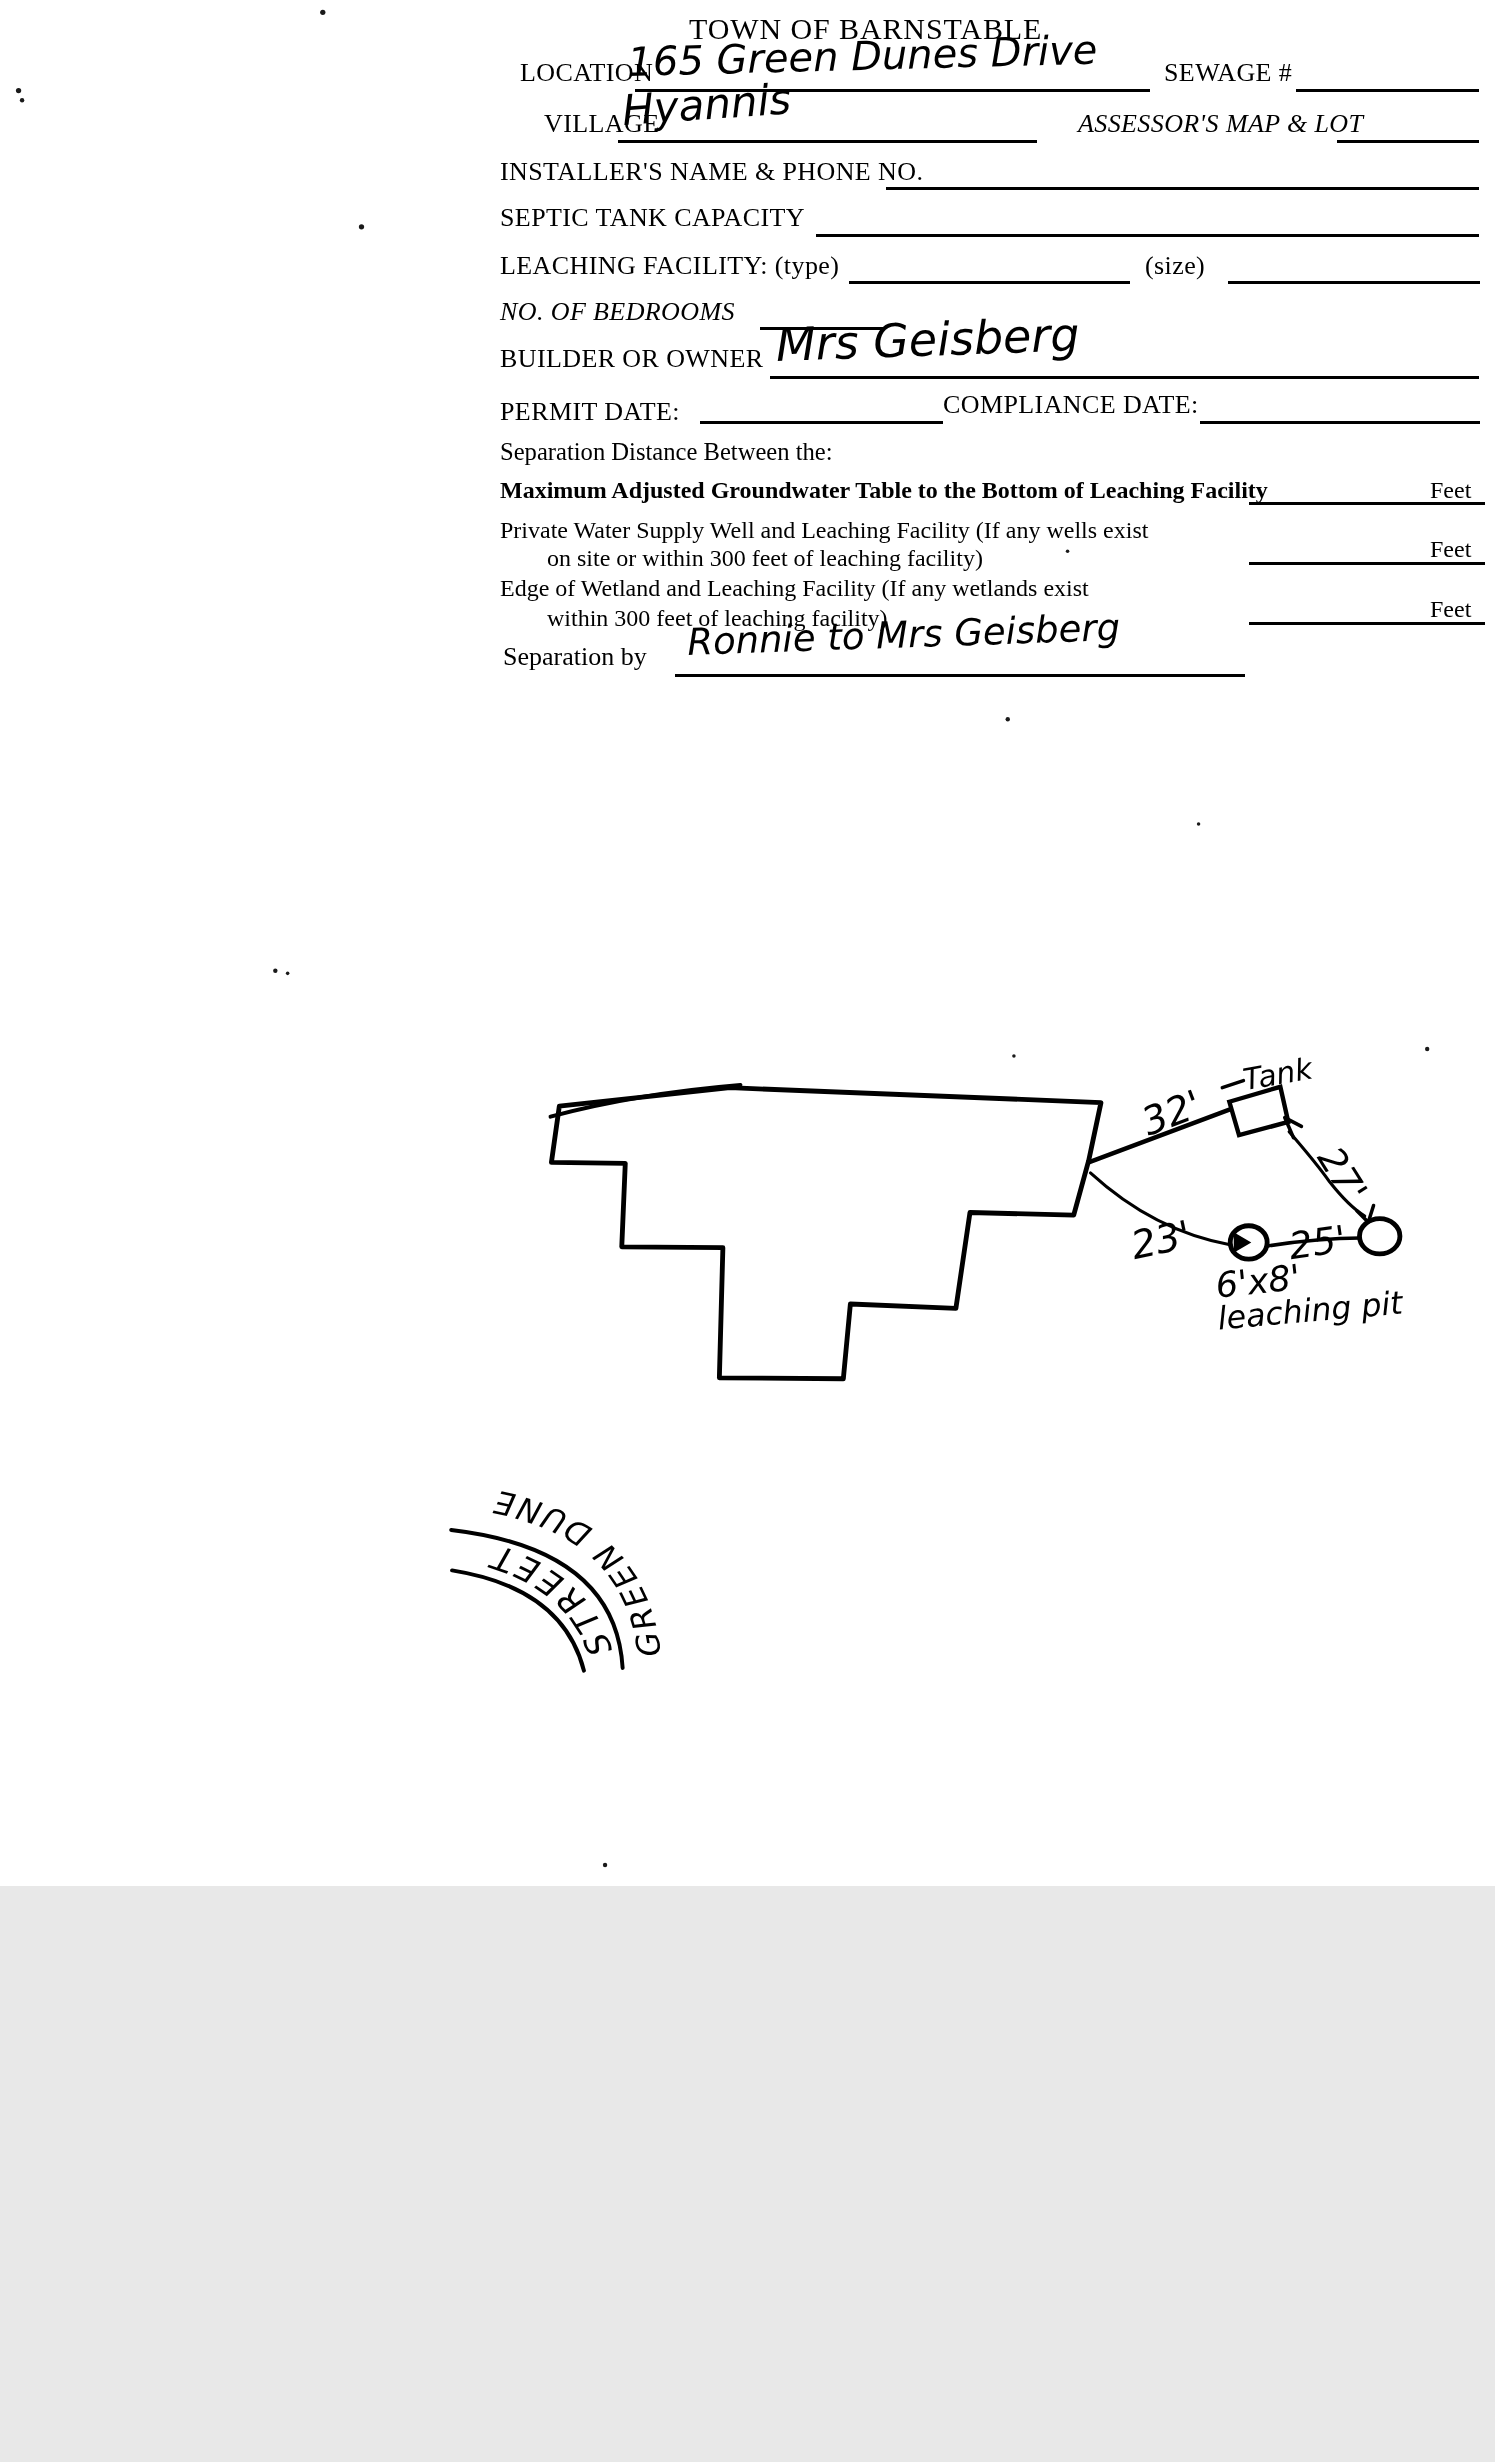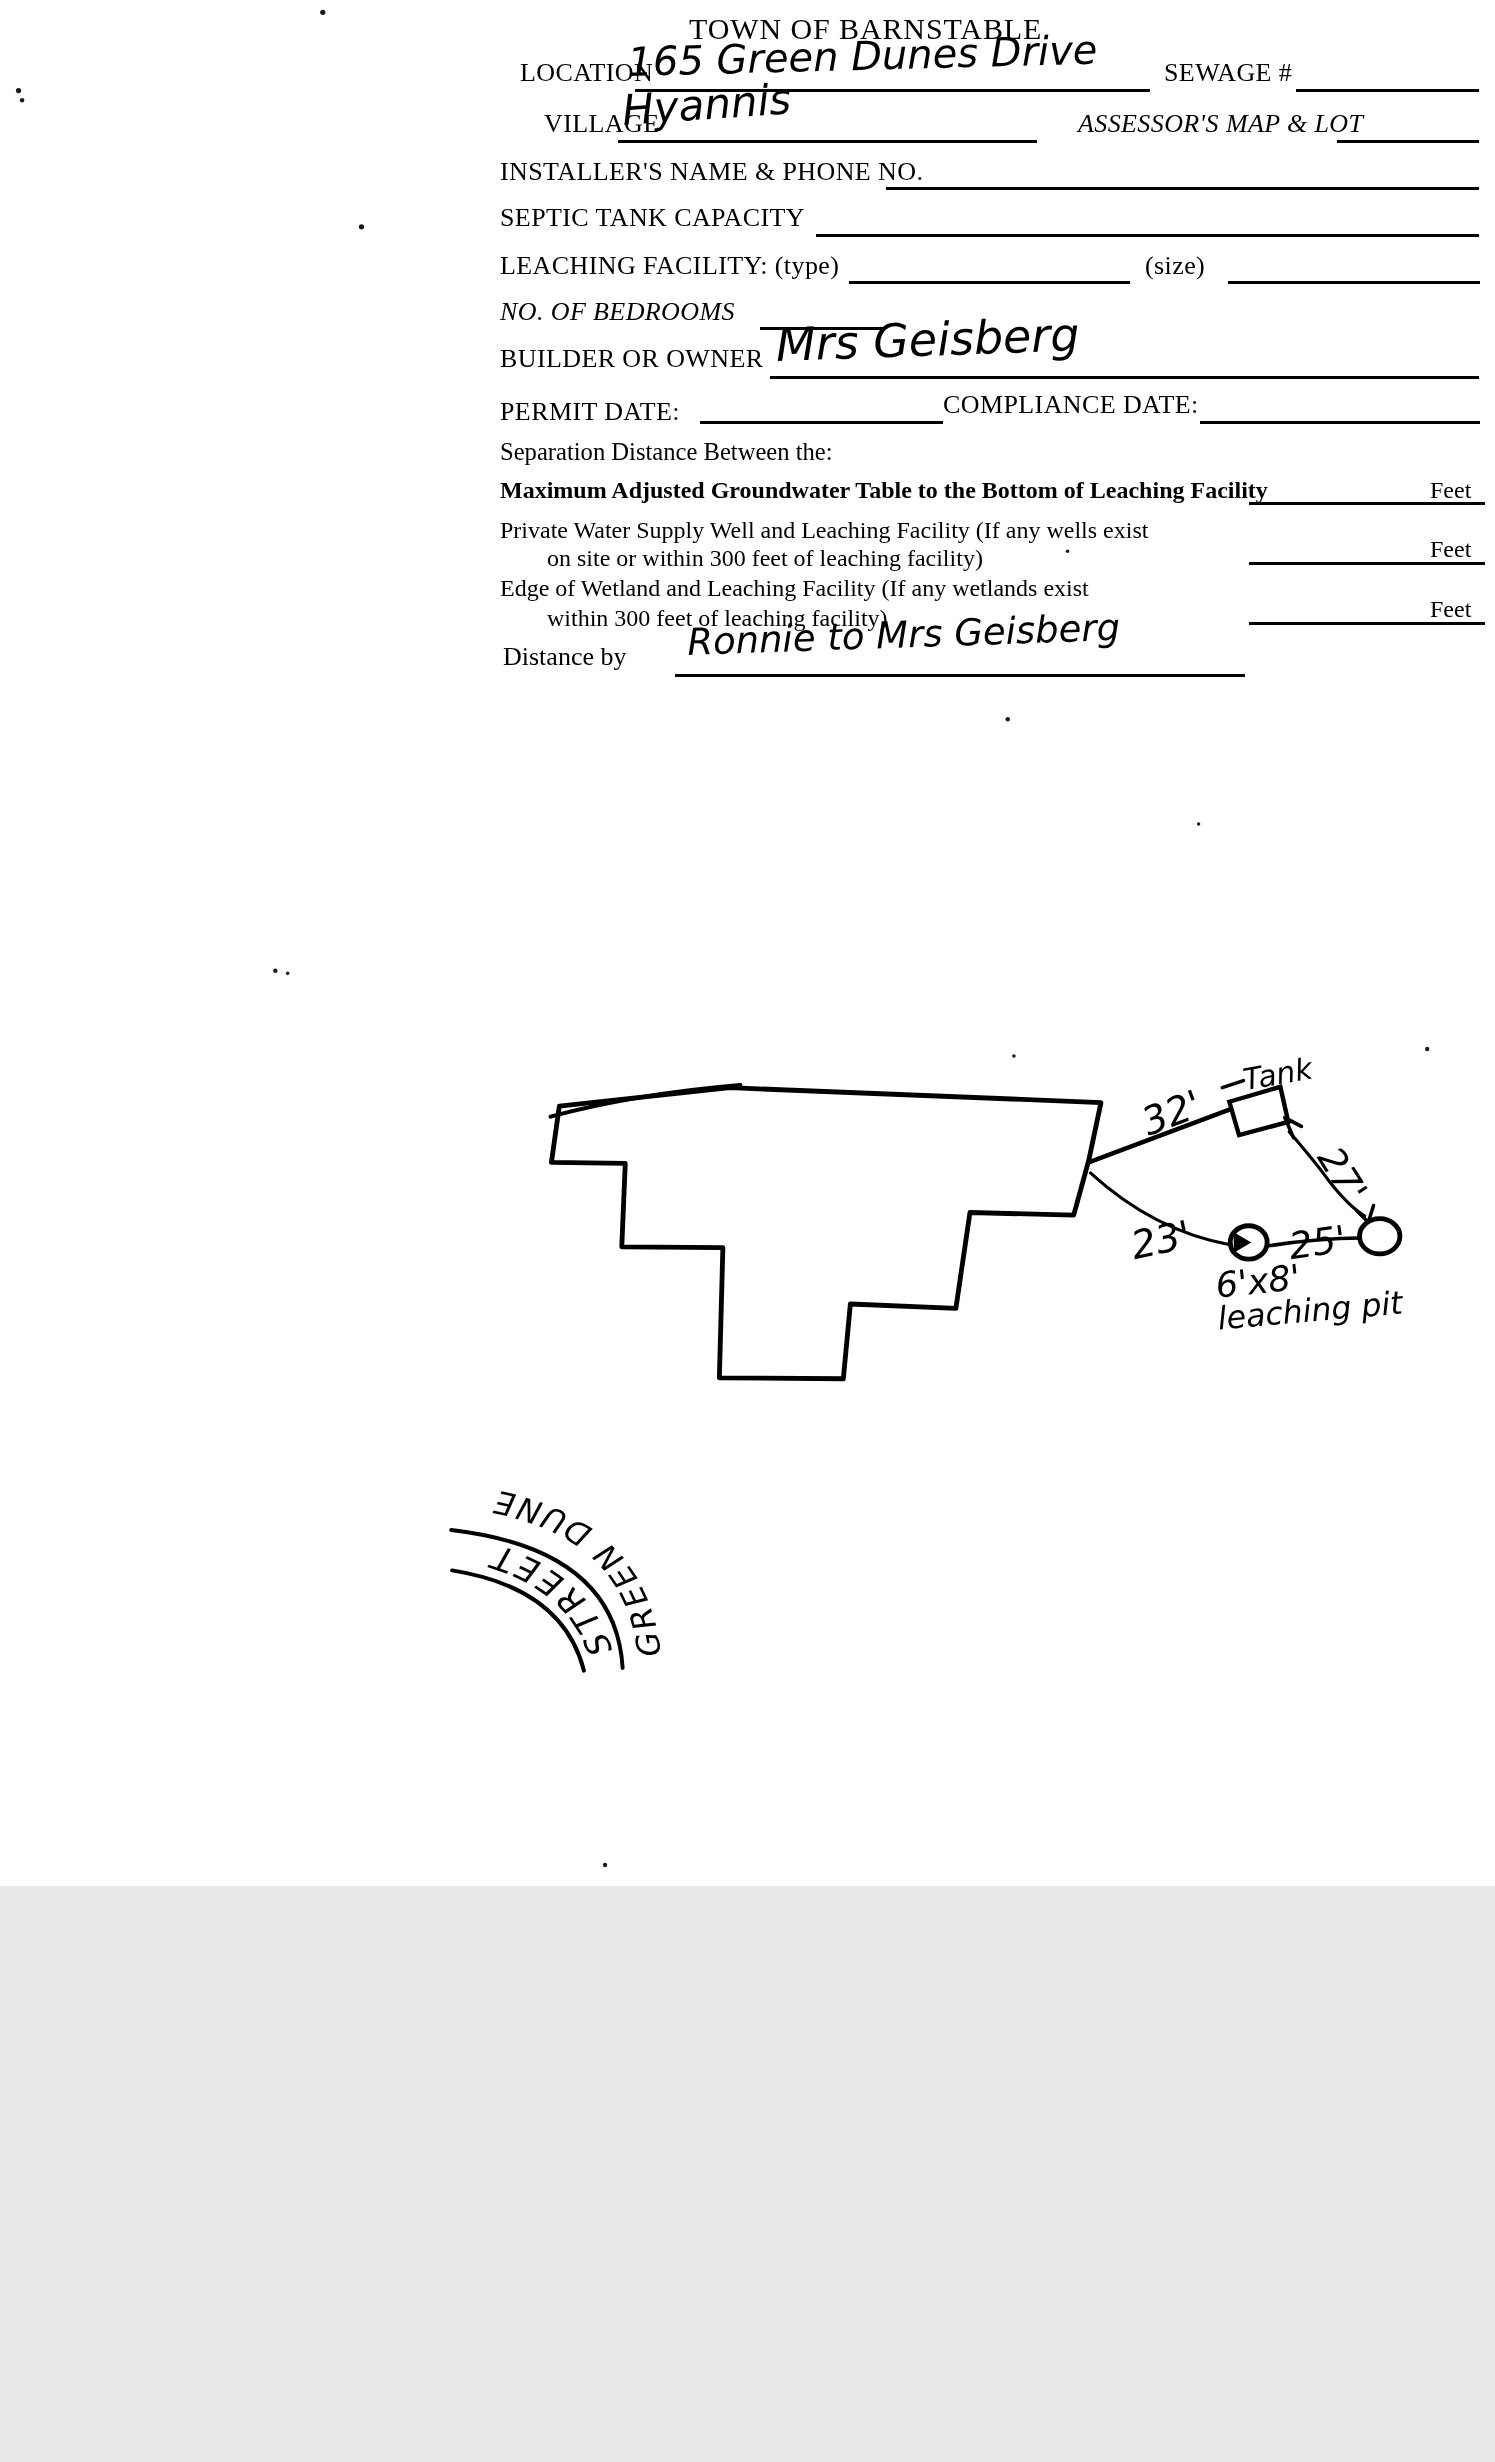--- a/index.html
+++ b/index.html
@@ -84,21 +84,21 @@
   <div class="abs small" style="left:500px;top:517px;">Private Water Supply Well and Leaching Facility  (If any wells exist</div>
   <div class="abs small" style="left:547px;top:545px;">on site or within 300 feet of leaching facility)</div>
   <div class="ul" style="left:1249px;width:236px;top:562px;"></div>
   <div class="abs small" style="left:1430px;top:536px;">Feet</div>
 
   <div class="abs small" style="left:500px;top:575px;">Edge of Wetland and Leaching Facility (If any wetlands exist</div>
   <div class="abs small" style="left:547px;top:605px;">within 300 feet of leaching facility)</div>
   <div class="ul" style="left:1249px;width:236px;top:622px;"></div>
   <div class="abs small" style="left:1430px;top:596px;">Feet</div>
 
-  <div class="abs" style="left:503px;top:642px;font-size:26px;">Distance by</div>
+  <div class="abs" style="left:503px;top:642px;font-size:26px;">Separation by</div>
   <div class="abs hw" style="left:688px;top:621px;font-size:37px;transform:rotate(-2deg);">Ronnie to Mrs Geisberg</div>
   <div class="ul" style="left:675px;width:570px;top:674px;"></div>
 
   <div class="divider" style="left:12.3px;width:1472px;top:1914px;transform:rotate(0.08deg);"></div>
 
   <svg width="1495" height="2462" viewBox="0 0 1700 2800" style="position:absolute;left:0;top:0;" xmlns="http://www.w3.org/2000/svg" xmlns:xlink="http://www.w3.org/1999/xlink">
 
     <defs>
       <path id="street-inner-textpath" d="M 700,1890 Q 672,1776 530,1748" fill="none"></path>
       <path id="street-outer-textpath" d="M 752,1888 Q 738,1722 548,1692" fill="none"></path>

